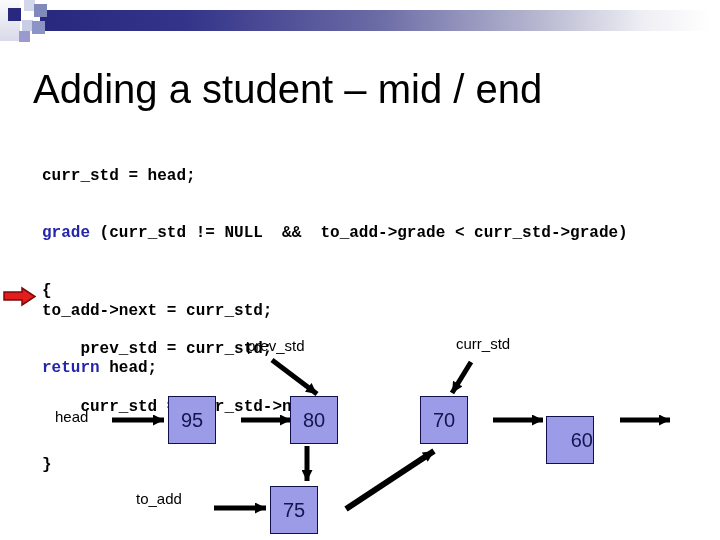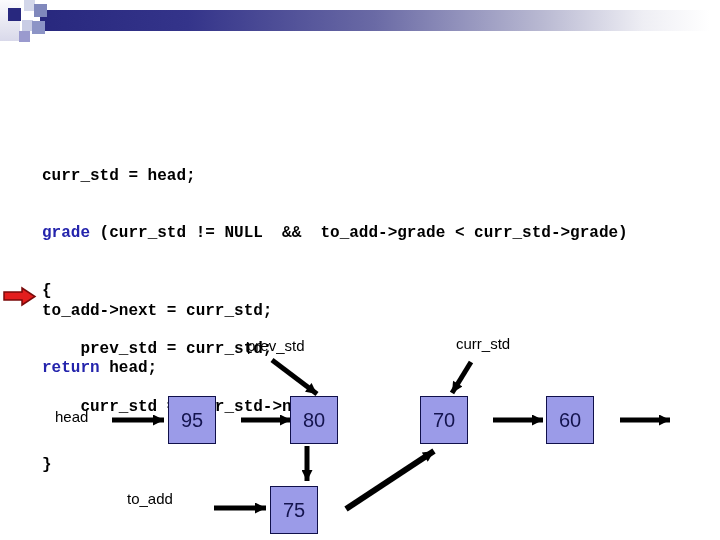--- a/index.html
+++ b/index.html
@@ -43,43 +43,44 @@
   .arr-thick { stroke-width:6; }
   .ah-fill { fill:var(--arrow-black); }
 
   .node { position:absolute; width:48px; height:48px;
     background:var(--node-fill); border:1.5px solid var(--node-border);
     box-sizing:border-box; display:flex; align-items:center; justify-content:center;
     font-size:20px; color:var(--node-text); }
   .n95 { left:168px; top:396px; }
   .n80 { left:290px; top:396px; }
   .n70 { left:420px; top:396px; }
-  .n60 { left:546px; top:396px; }
+  .n60 { left:546px; top:416px;justify-content:flex-end; }
   .n75 { left:270px; top:486px; }
 
   .ptr-label { position:absolute; font-size:15px; line-height:1.15; color:#000; white-space:nowrap; }
   .lb-head    { left:55px;  top:408px; }
-  .lb-to-add  { left:127px; top:490px; }
+  .lb-to-add  { left:136px; top:490px; }
   .lb-prev    { left:247px; top:337px; }
   .lb-curr    { left:456px; top:335px; }
 </style>
 </head>
 <body>
 
 <div class="slide">
 
   <div class="hdr-strip"></div>
   <div class="hdr-bar"></div>
   <div class="px px1"></div>
   <div class="px px2"></div>
   <div class="px px3"></div>
   <div class="px px4"></div>
   <div class="px px5"></div>
   <div class="px px6"></div>
 
+  <div class="title">Adding a student – mid / end</div>
 
   <div class="code code-1">
     <div><span>curr_std = head;</span></div>
     <div><span class="kw">grade</span><span> (curr_std != NULL  &amp;&amp;  to_add-&gt;grade &lt; curr_std-&gt;grade)</span></div>
     <div><span>{</span></div>
     <div><span>    prev_std = curr_std;</span></div>
     <div><span>    curr_std = curr_std-&gt;next;</span></div>
     <div><span>}</span></div>
   </div>
 

